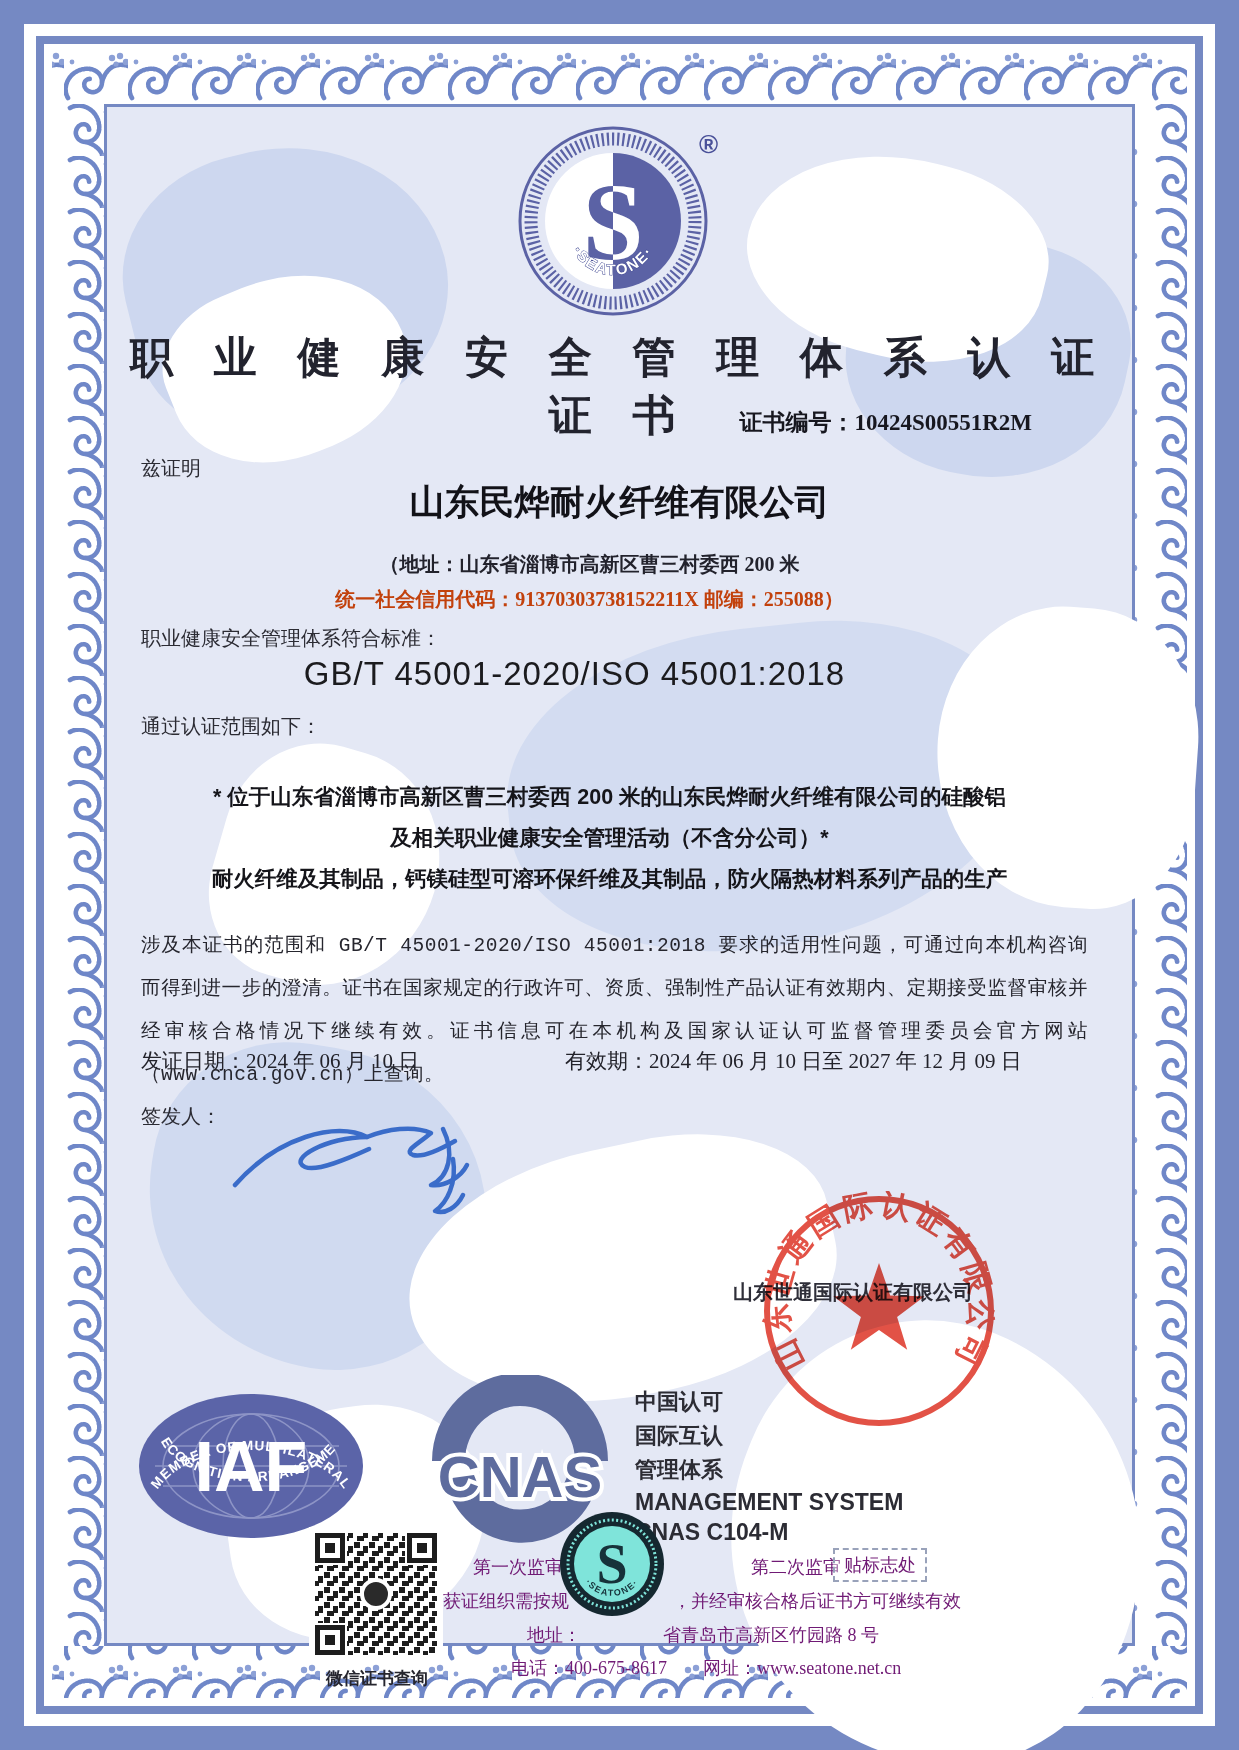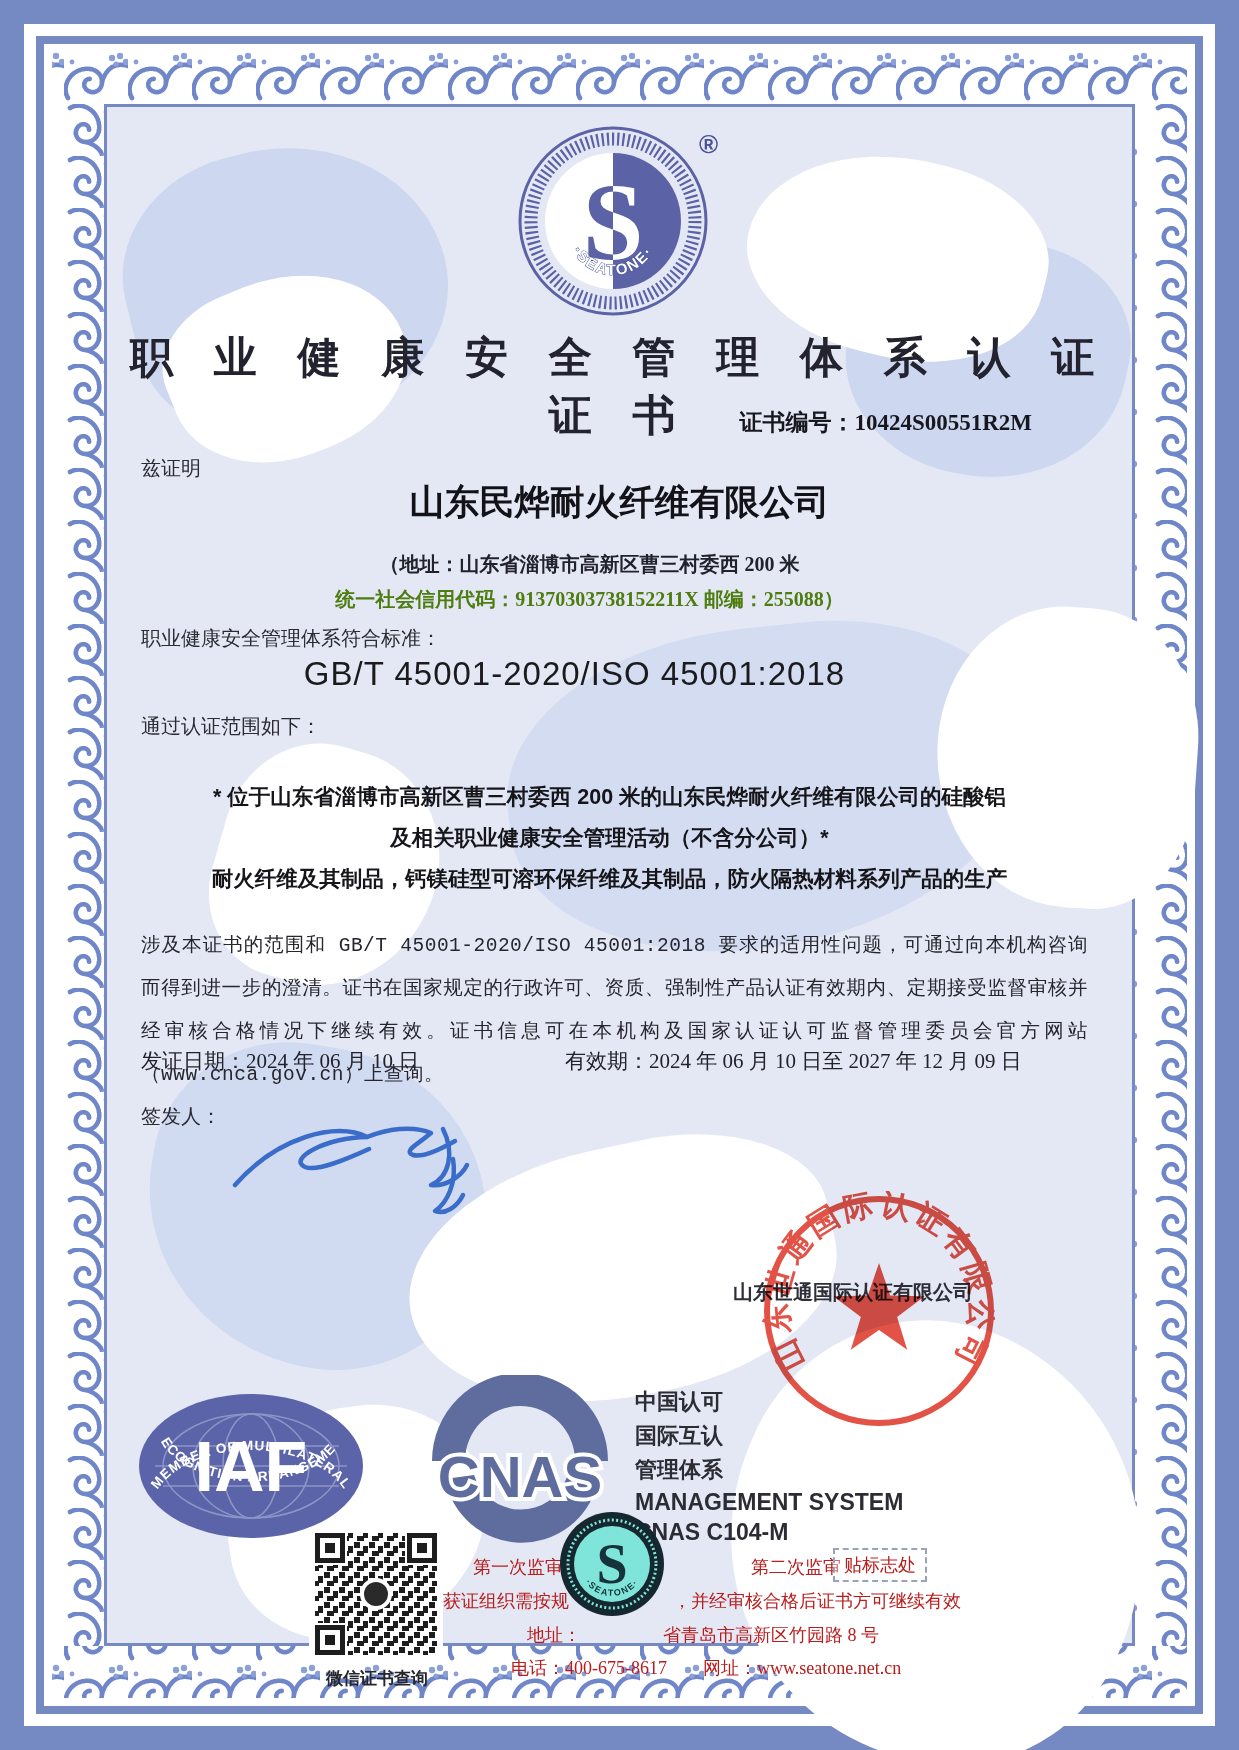--- a/index.html
+++ b/index.html
@@ -17,21 +17,21 @@
   .t-sans{font-family:"Liberation Sans","DejaVu Sans",sans-serif;color:#1c1c1f;}
   .title{top:222px;left:0;width:100%;text-align:center;font-size:43px;font-weight:bold;
          letter-spacing:15px;color:#22232e;}
   .certno{top:300px;right:100px;font-size:23px;font-weight:bold;color:#17171f;}
   .certify{top:348px;left:34px;font-size:20px;}
   .company{top:372px;left:0;width:100%;box-sizing:border-box;text-align:center;
            font-size:35px;font-weight:bold;color:#121218;}
   .addr1{top:444px;left:0;width:100%;padding-right:60px;box-sizing:border-box;text-align:center;
          font-size:20px;font-weight:bold;color:#22222c;}
   .addr2{top:479px;left:0;width:100%;padding-right:60px;box-sizing:border-box;text-align:center;
-         font-size:20px;font-weight:bold;color:#4d7c0f;}
+         font-size:20px;font-weight:bold;color:#c2410c;}
   .stdlabel{top:518px;left:34px;font-size:20px;}
   .stdval{top:548px;left:0;width:100%;padding-right:90px;box-sizing:border-box;text-align:center;
           font-size:33px;color:#1b1b1e;letter-spacing:1px;}
   .scopelabel{top:606px;left:34px;font-size:20px;}
   .scope{top:650px;left:20px;right:40px;text-align:center;font-size:21.5px;font-weight:bold;
          line-height:41px;color:#15151a;margin-top:20px;}
   .legal{top:818px;left:34px;right:44px;font-size:19.5px;line-height:43px;letter-spacing:0.5px;
          text-align:justify;color:#26262e;font-family:Liberation Mono, monospace;}
   .daterow{top:940px;left:34px;right:40px;font-size:21px;color:#22222a;}
   .validspan{position:absolute;left:424px;top:0;}
@@ -41,21 +41,21 @@
   .stamp{top:1084px;left:652px;opacity:0.92;mix-blend-mode:multiply;z-index:3;}
   .iaf{top:1284px;left:28px;}
   .cnas{top:1268px;left:308px;}
   .accr{top:1278px;left:528px;}
   .accr .cn{font-size:22px;line-height:34px;color:#2c2c34;font-weight:bold;
             font-family:"Liberation Sans","DejaVu Sans",sans-serif;}
   .accr .en{font-size:23px;line-height:30px;font-weight:bold;color:#2c2c34;
             font-family:"Liberation Sans","DejaVu Sans",sans-serif;}
   .qr{top:1420px;left:202px;}
   .qrcap{top:1560px;left:190px;width:160px;text-align:center;font-size:17px;font-weight:bold;color:#26262e;}
-  .smallrow{font-size:18px;color:#b91c1c;}
+  .smallrow{font-size:18px;color:#701a75;}
   .audit1{top:1448px;left:366px;}
   .audit2{top:1448px;left:644px;}
   .sticker{top:1441px;left:726px;border:2px dashed #99a2ba;padding:3px 9px;background:rgba(255,255,255,0.35);}
   .notl{top:1482px;left:336px;}
   .notr{top:1482px;left:566px;}
   .addrl{top:1516px;left:420px;}
   .addrr{top:1516px;left:556px;}
   .phone{top:1549px;left:404px;}
   .web{top:1549px;left:596px;}
   .seal{top:1404px;left:452px;z-index:4;}

